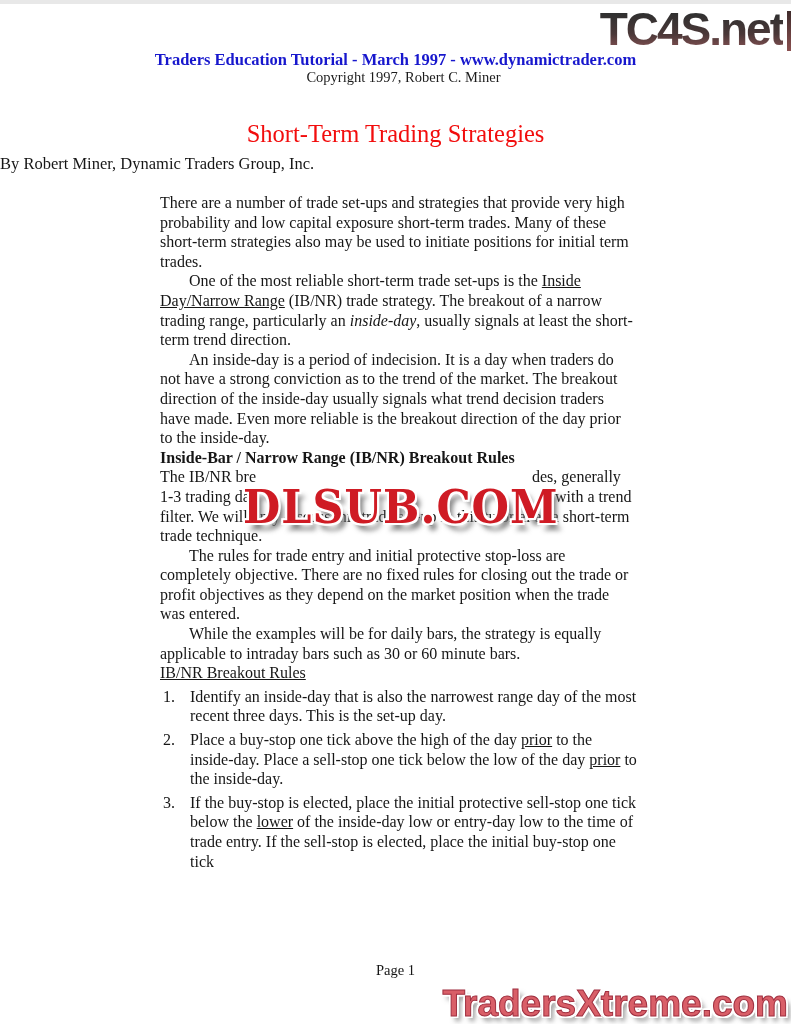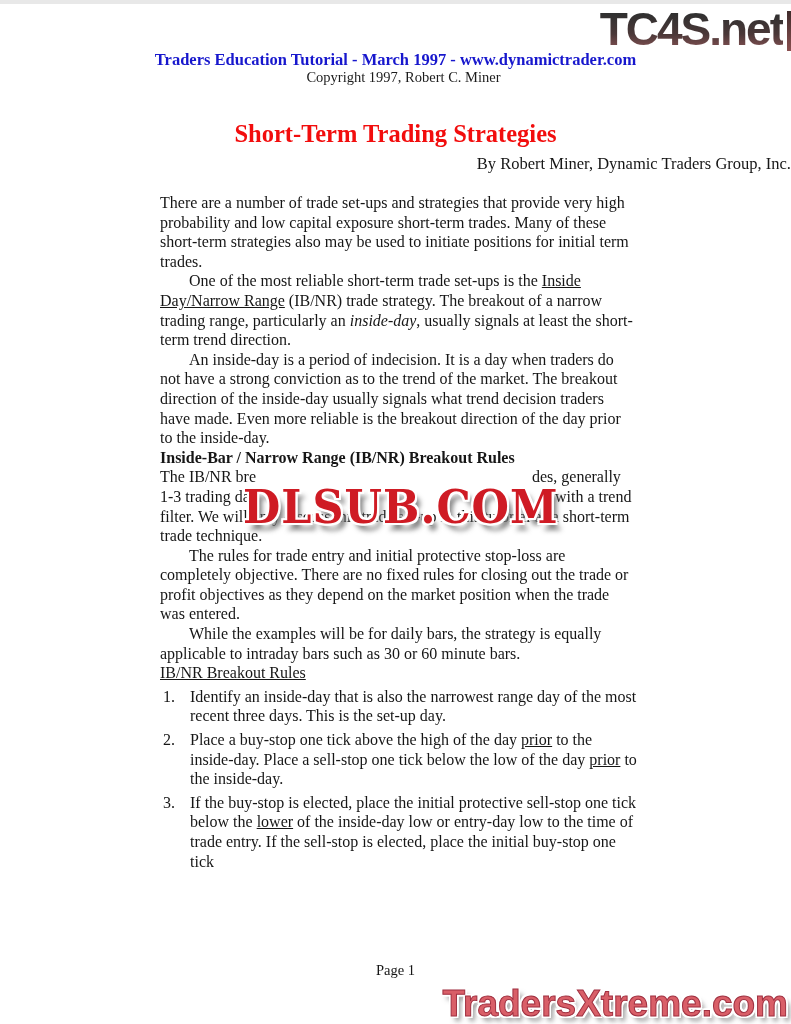--- a/index.html
+++ b/index.html
@@ -30,25 +30,25 @@
     position:absolute; top:46px; left:0; width:100%;
     text-align:center; font-weight:bold; font-size:16.5px;
     color:#1717cd;
   }
   .copyline{
     position:absolute; top:65px; left:8px; width:100%;
     text-align:center; font-size:14.5px; color:#1c1c1c;
   }
   .doctitle{
     position:absolute; top:116px; left:0; width:100%; margin:0;
-    text-align:center; font-size:24.5px; font-weight:bold; color:#f20d0d;
+    text-align:center; font-size:24.5px; font-weight:normal; color:#f20d0d;
   }
   .byline{
     position:absolute; top:150px; left:0; width:100%;
-    text-align:right; font-size:16.5px;
+    text-align:left; font-size:16.5px;
   }
   .bodycol{
     position:absolute; left:160px; top:189px; width:477px;
     font-size:16px; line-height:19.6px;
   }
   .bodycol p{margin:0;}
   .ind{text-indent:29px;}
   .h-bold{
     font-weight:bold; margin-top:23px; margin-bottom:5px;
   }

